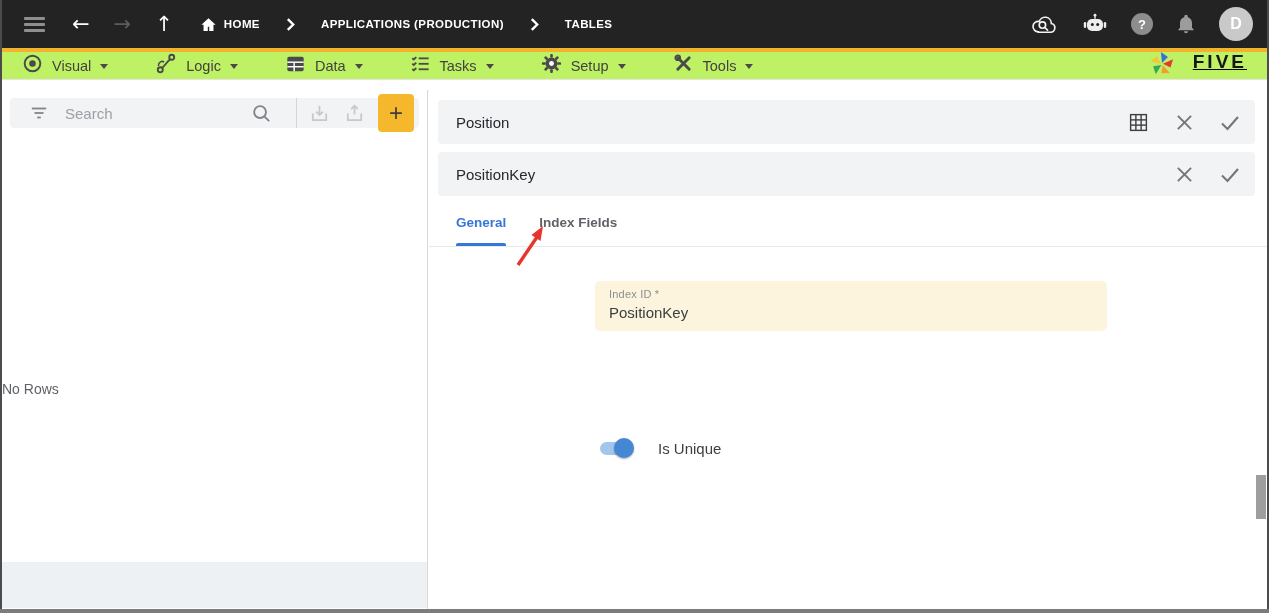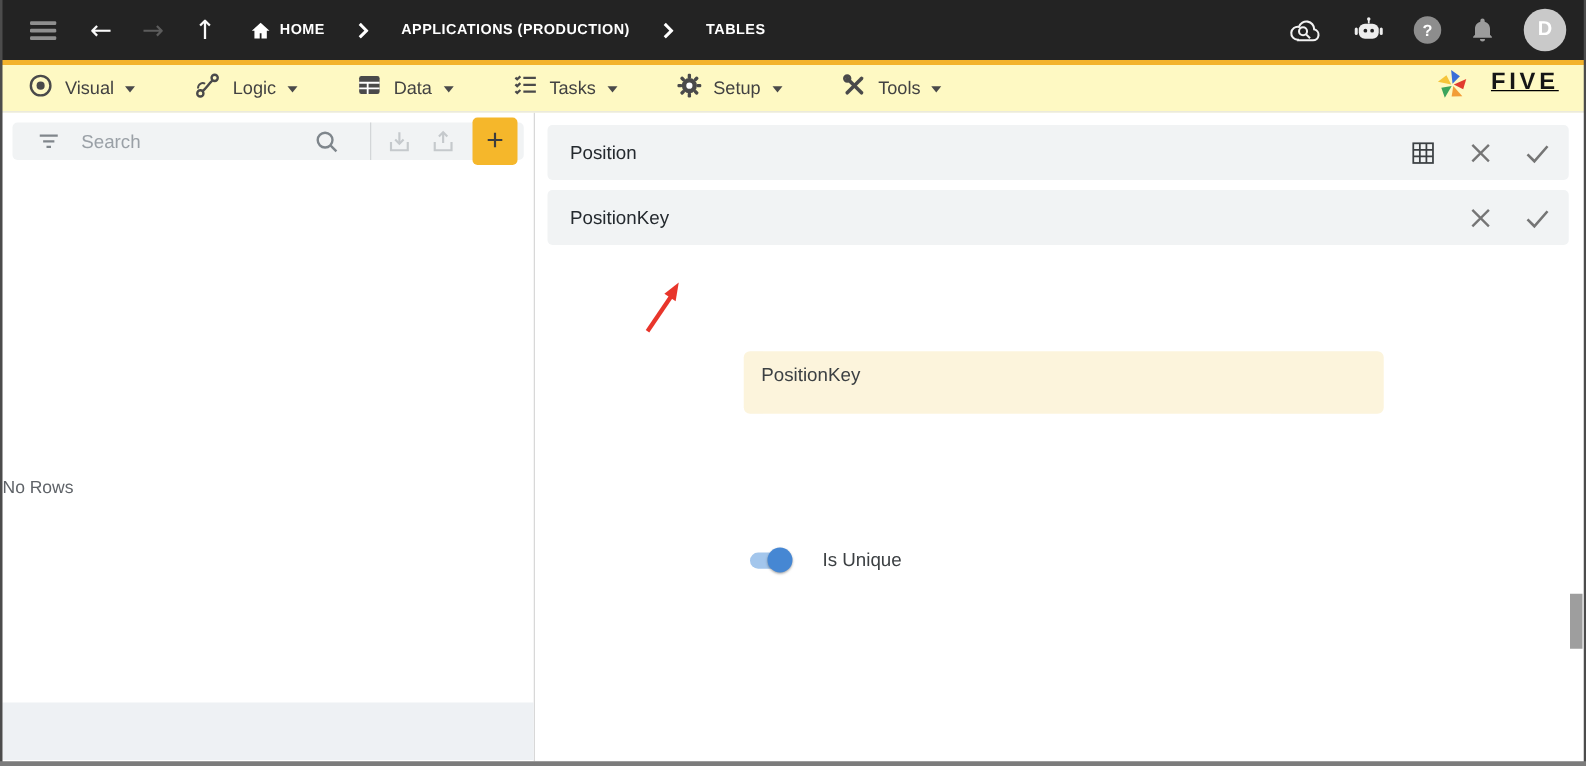--- a/index.html
+++ b/index.html
@@ -24,21 +24,21 @@
   .bc-sep { margin:0 26px; display:flex; align-items:center; }
   .tb-right { margin-left:auto; display:flex; align-items:center; gap:23px; }
   .tb-icon { display:flex; align-items:center; cursor:pointer; }
   .help-circle { width:22px; height:22px; border-radius:50%; background:#8d8d8d; color:#fff; font-size:13px; font-weight:bold; display:flex; align-items:center; justify-content:center; cursor:pointer; }
   .avatar { width:34px; height:34px; border-radius:50%; background:#c9c9c9; color:#ffffff; font-size:16px; font-weight:bold; display:flex; align-items:center; justify-content:center; cursor:pointer; }
 
   
   .stripe { position:absolute; top:48px; left:0; right:0; height:4px; background:#f3b32d; z-index:10; }
 
   
-  .menubar { position:absolute; top:52px; left:0; right:0; height:38px; background:#fef9c3; border-bottom:1px solid #e5e5e5; display:flex; align-items:center; padding-left:22px; z-index:9; }
+  .menubar { position:absolute; top:52px; left:0; right:0; height:28px; background:#bef264; border-bottom:1px solid #e5e5e5; display:flex; align-items:center; padding-left:22px; z-index:9; }
   .menu-item { display:flex; align-items:center; gap:9px; margin-right:47px; cursor:pointer; }
   .menu-label { font-size:14.5px; color:#424242; }
   .caret { width:0; height:0; border-left:4.5px solid transparent; border-right:4.5px solid transparent; border-top:5.5px solid #4a4a4a; margin-top:1px; }
   .brand { margin-left:auto; margin-right:22px; display:flex; align-items:flex-start; gap:18px;text-decoration:underline; }
   .brand-text { font-size:19px; font-weight:800; letter-spacing:3px; color:#161616; }
 
   
   .left-panel { position:absolute; top:90px; left:2px; width:426px; bottom:4px; background:#fff; border-right:1px solid #d8d8d8; }
   .search-bar { position:absolute; top:8px; left:8px; right:8px; height:30px; background:#f1f3f4; border-radius:4px; display:flex; align-items:center; padding:0 5px 0 20px; }
   .search-input { flex:1; min-width:0; margin-left:17px; border:none; outline:none; background:transparent; font-family:"Liberation Sans",sans-serif; font-size:15px; color:#202124; }
@@ -320,29 +320,34 @@
             </svg>
         </span>
         <span class="fh-icon">
           <svg width="20" height="17" viewBox="0 0 20 16" fill="none" stroke="#757575" stroke-width="2.1">
               <polyline points="2,9 7.5,14.5 18,2.5"></polyline>
             </svg>
         </span>
       </span>
     </div>
 
+    <div class="tabs">
+      <div class="tab active">General</div>
+      <div class="tab inactive">Index Fields</div>
+    </div>
 
     <div class="annotation-arrow">
       <svg width="36" height="46" viewBox="0 0 36 46">
         <line x1="5" y1="43" x2="24" y2="15" stroke="#e8352b" stroke-width="3.4"></line>
         <polygon points="30,4 27.5,19 18.5,13" fill="#e8352b"></polygon>
       </svg>
     </div>
 
     <div class="field field-indexid">
+      <div class="field-label">Index ID *</div>
       <div class="field-value">PositionKey</div>
     </div>
 
 
     <div class="toggle-row">
       <span class="switch">
         <span class="switch-track"></span>
         <span class="switch-thumb"></span>
       </span>
       <span class="toggle-label">Is Unique</span>

